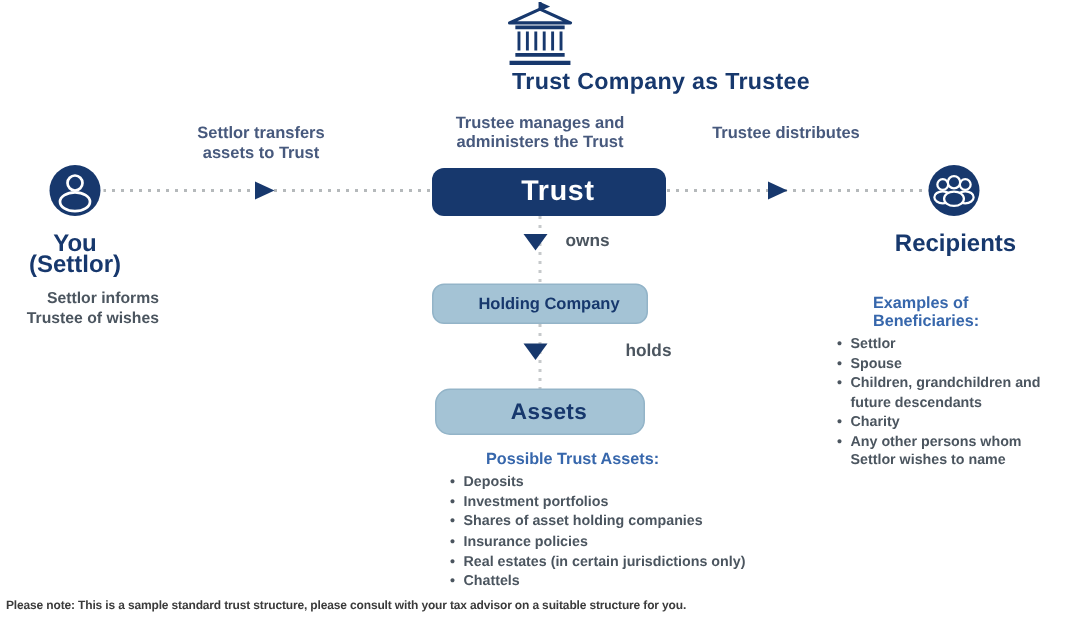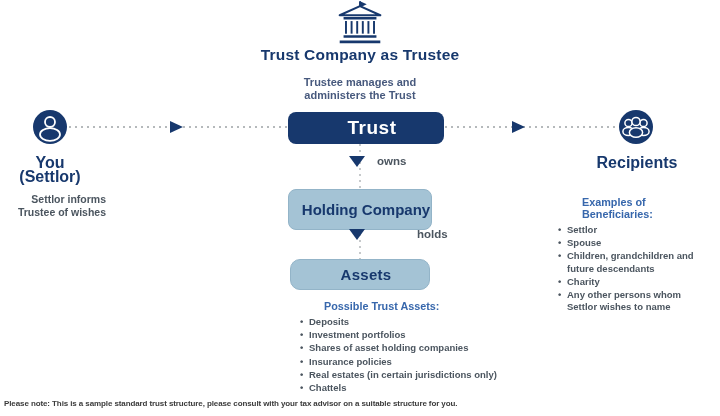--- a/index.html
+++ b/index.html
@@ -12,21 +12,21 @@
   }
   html,body{margin:0;padding:0;background:#fff;}
   .canvas{
     position:relative;width:720px;height:416px;background:#ffffff;overflow:hidden;
     font-family:"Liberation Sans", sans-serif;
   }
   .abs{position:absolute;}
   .ln{display:block;}
 
   .diagram-title{
-    left:180px;top:46px;width:360px;text-align:center;
+    left:180px;top:46px;width:360px;text-align:right;
     color:var(--navy);font-size:15.5px;font-weight:700;letter-spacing:.2px;
   }
   .flow-label{
     color:var(--label-blue);font-size:11px;font-weight:700;line-height:12.5px;text-align:center;
   }
   .flow-label-left{left:108px;top:83px;width:132px;}
   .flow-label-center{left:282px;top:76px;width:156px;}
   .flow-label-right{left:452px;top:83px;width:144px;}
 
   .dotline{
@@ -59,22 +59,22 @@
   .name-settlor{left:0px;top:156px;width:100px;}
   .name-recipients{left:582px;top:156px;width:110px;}
   .actor-note{left:0px;top:193px;width:106px;color:var(--slate);font-size:10.5px;font-weight:700;line-height:12.5px;text-align:right;}
 
   .node{display:flex;align-items:center;justify-content:center;font-weight:700;padding-left:12px;}
   .node-trust{
     left:288px;top:112px;width:144px;height:32px;background:var(--navy);
     border-radius:8px;color:#fff;font-size:19px;letter-spacing:.5px;
   }
   .node-holding{
-    left:288px;top:189px;width:144px;height:41px;background:var(--light-blue);
-    border:1px solid #93b4c8;border-radius:8px;color:var(--navy);font-size:15px;box-sizing:border-box;
+    left:288px;top:189px;width:144px;height:27px;background:var(--light-blue);
+    border:1px solid #93b4c8;border-radius:8px;color:var(--navy);font-size:11px;box-sizing:border-box;
   }
   .node-assets{
     left:290px;top:259px;width:140px;height:31px;background:var(--light-blue);
     border:1px solid #93b4c8;border-radius:10px;color:var(--navy);font-size:15px;box-sizing:border-box;letter-spacing:.3px;
   }
 
   .section-heading{color:var(--heading-blue);font-size:10.8px;font-weight:700;padding-left:24px;}
   .bullet-list{
     margin:4px 0 0 0;padding:0;list-style:none;
     color:var(--slate);font-size:9.5px;font-weight:700;line-height:12.2px;
@@ -103,25 +103,30 @@
     <line x1="27.1" y1="20.5" x2="27.1" y2="33.5" stroke="#17386d" stroke-width="2"></line>
     <line x1="32.9" y1="20.5" x2="32.9" y2="33.5" stroke="#17386d" stroke-width="2"></line>
     <line x1="38.7" y1="20.5" x2="38.7" y2="33.5" stroke="#17386d" stroke-width="2"></line>
     <line x1="44.5" y1="20.5" x2="44.5" y2="33.5" stroke="#17386d" stroke-width="2"></line>
     <line x1="13" y1="36.5" x2="47" y2="36.5" stroke="#17386d" stroke-width="2.6"></line>
     <line x1="9" y1="42" x2="51" y2="42" stroke="#17386d" stroke-width="3"></line>
   </svg>
 
   <div class="abs diagram-title">Trust Company as Trustee</div>
 
+  <div class="abs flow-label flow-label-left">
+    <span class="ln">Settlor transfers</span>
+    <span class="ln">assets to Trust</span>
+  </div>
   <div class="abs flow-label flow-label-center">
     <span class="ln">Trustee manages and</span>
     <span class="ln">administers the Trust</span>
   </div>
   <div class="abs flow-label flow-label-right">
+    <span class="ln">Trustee distributes</span>
   </div>
 
   <div class="abs dotline dotline-left"></div>
   <div class="abs dotline dotline-right"></div>
   <div class="abs arrow-right arrow-right-1"></div>
   <div class="abs arrow-right arrow-right-2"></div>
 
   <div class="abs avatar avatar-settlor">
     <svg width="34" height="34" viewBox="0 0 34 34" aria-hidden="true">
       <circle cx="17" cy="12" r="5" fill="#17386d" stroke="#ffffff" stroke-width="1.8"></circle>

